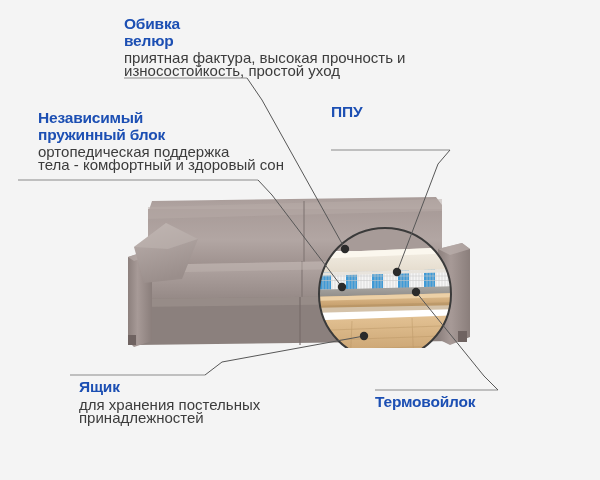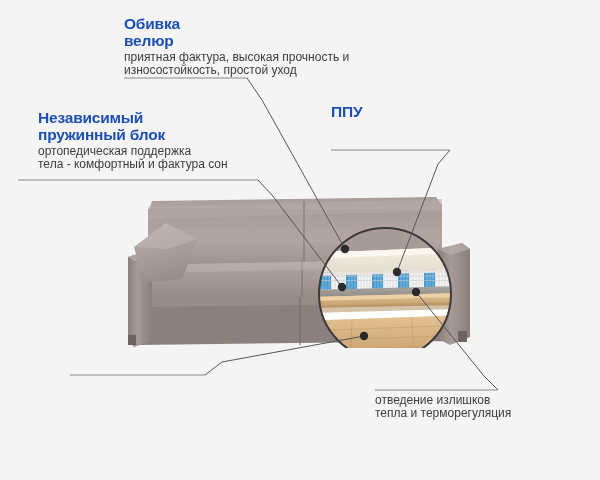--- a/index.html
+++ b/index.html
@@ -27,21 +27,21 @@
     color: #1c4fb3;
     font-weight: bold;
     font-size: 15.5px;
     line-height: 16.5px;
     letter-spacing: -0.2px;
     white-space: pre-line;
     margin: 0 0 2px 0;
   }
   .ann .body {
     color: #3c3c3c;
-    font-size: 12px;
+    font-size: 15px;
     line-height: 13.2px;
     white-space: pre-line;
     margin: 0;
   }
   .ann.under .body { padding-bottom: 2px; }
 
   
   #ann-upholstery { left: 124px; top: 16px; }
   #ann-springs    { left: 18px;  top: 110px; margin-left: 20px; }
   #ann-ppu        { left: 331px; top: 104px; text-align: center; }
@@ -220,26 +220,30 @@
     <p class="title">Обивка
 велюр</p>
     <p class="body">приятная фактура, высокая прочность и
 износостойкость, простой уход</p>
   </div>
 
   <div class="ann under" id="ann-springs">
     <p class="title">Независимый
 пружинный блок</p>
     <p class="body">ортопедическая поддержка
-тела - комфортный и фактура сон</p>
+тела - комфортный и здоровый сон</p>
   </div>
 
   <div class="ann under" id="ann-ppu">
     <p class="title">ППУ</p>
   </div>
 
+  <div class="ann" id="ann-drawer">
+    <p class="title">Ящик</p>
+    <p class="body">для хранения постельных
+принадлежностей</p>
+  </div>
 
   <div class="ann" id="ann-felt">
-    <p class="body">отведение излишков
-тепла и терморегуляция</p>
+    <p class="title">Термовойлок</p>
   </div>
 
 </div>
 
 </body></html>

